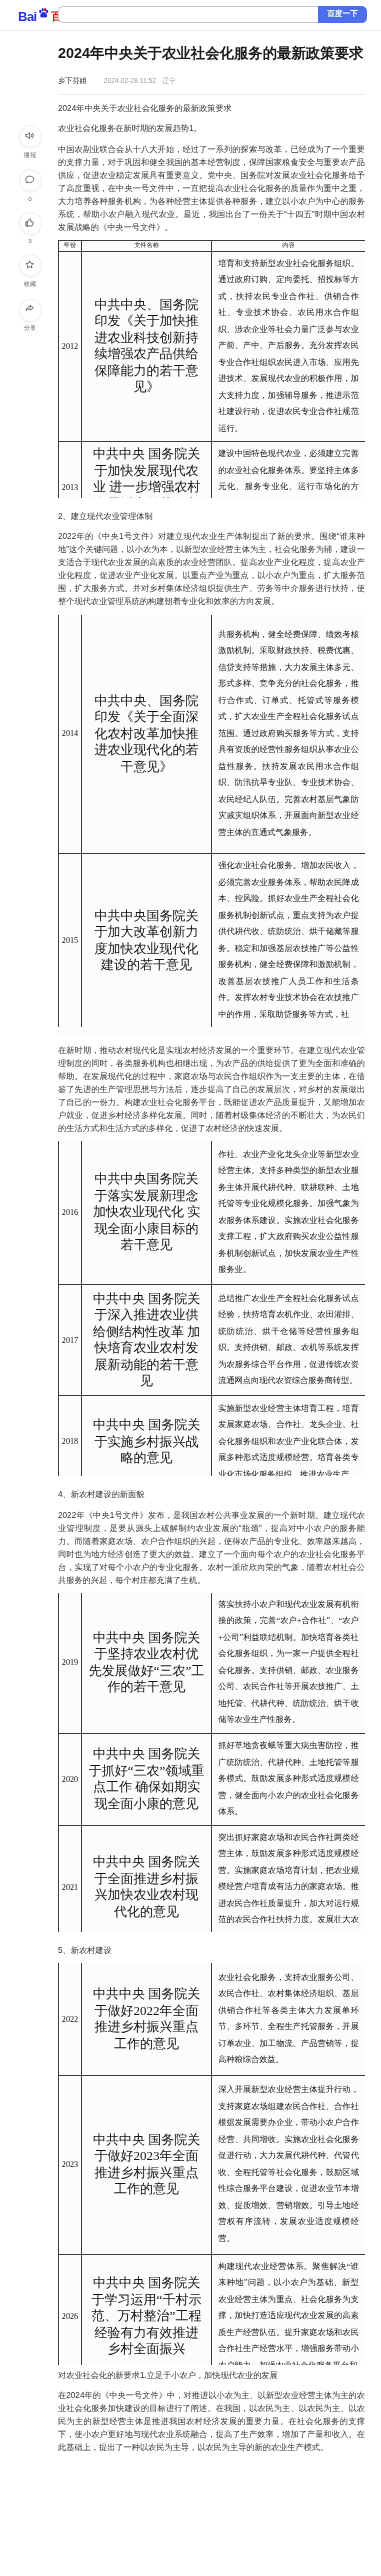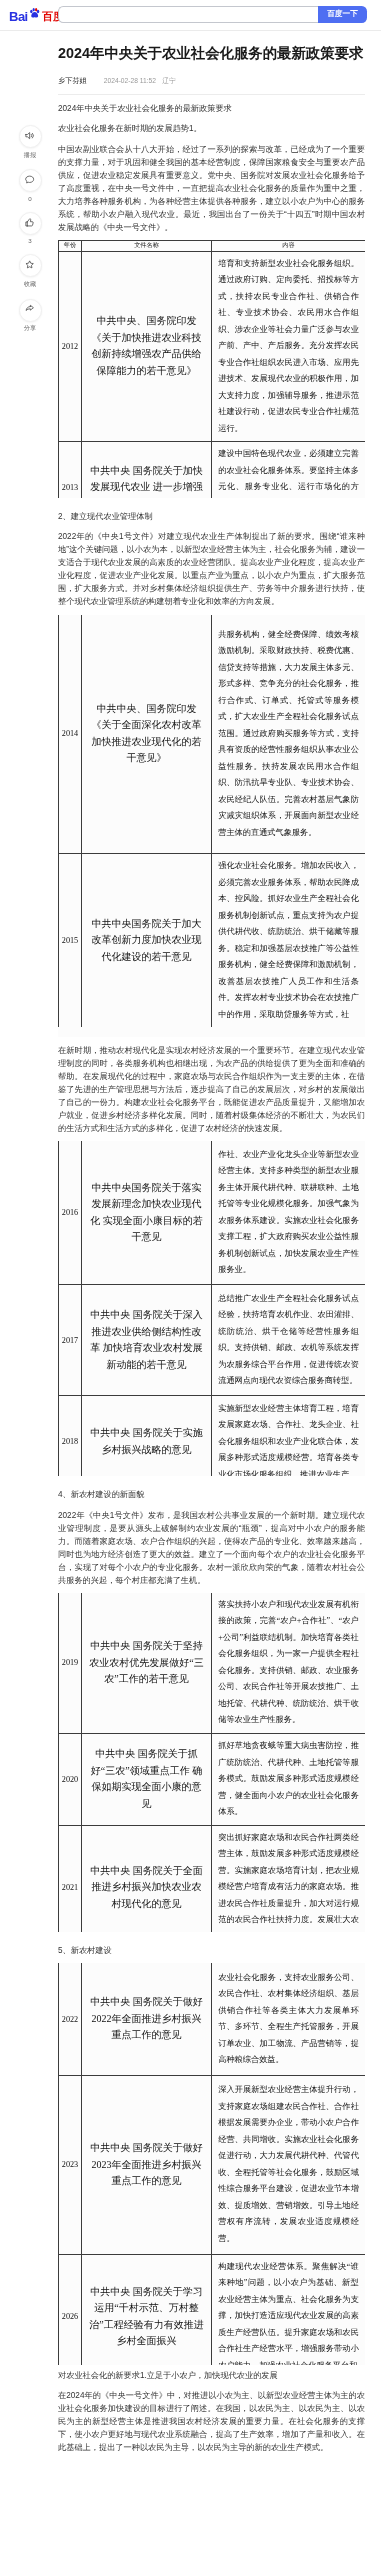--- a/index.html
+++ b/index.html
@@ -2,21 +2,21 @@
 <html style="font-size:8.2px"><head>
 <meta charset="utf-8">
 <style>
   * { margin:0; padding:0; box-sizing:border-box; }
   html,body { background:#fff; }
   body { font-family:"Liberation Sans", sans-serif; color:#333; }
   #page { position:relative; width:381px; height:3500px; margin:0 auto; background:#fff; overflow:hidden; }
 
   
   .header { position:absolute; top:0; left:0; width:381px; height:31px; background:#fff; border-bottom:0.5px solid #ebebeb; }
-  .logo { position:absolute; left:9px; top:7.2px; display:flex; align-items:center; }
+  .logo { position:absolute; left:18px; top:7.2px; display:flex; align-items:center; }
   .logo-bai { font-size:13px; font-weight:bold; color:#2932E1; letter-spacing:-0.5px; }
   .logo-paw { margin:0 0.5px 4.1px 0.5px; }
   .logo-cn { font-size:10.8px; font-weight:bold; color:#E10602; }
   .search-wrap { position:absolute; left:58px; top:5.7px; display:flex; }
   .search-input { width:260px; height:17.5px; border:0.5px solid #c4c7ce; border-right:none; border-radius:5.2px 0 0 5.2px; padding:0 7.2px; font-size:7.2px; color:#333; outline:none; }
   .search-btn { width:49px; height:17.5px; background:#4e6ef2; color:#fff; font-size:7.7px; border:none; border-radius:0 5.2px 5.2px 0; cursor:pointer;font-weight:bold; }
 
   
   .side { position:absolute; left:18.5px; top:125px; width:23px; }
   .side-item { margin-bottom:9.8px; text-align:center; }
@@ -39,21 +39,21 @@
   .ptable table { width:100%; border-collapse:collapse; table-layout:fixed; }
   .ptable td, .ptable th { border-left:0.5px solid #3c3c3c; border-right:0.5px solid #3c3c3c; vertical-align:middle; }
   .ptable tr { border-top:0.5px solid #3c3c3c; }
   .ptable tr:first-child { border-top:none; }
   .ptable.with-top tr:first-child { border-top:0.5px solid #3c3c3c; }
   .col-year { width:23px; }
   .col-name { width:130px; }
   .col-cont { width:154px; }
   .ptable th { font-size:6.2px; font-weight:normal; height:10.8px; text-align:center; border-bottom:1px solid #3c3c3c; }
   .cell-year { text-align:center; font-size:8.2px; }
-  .cell-name { text-align:center; font-size:10px; line-height:16.5px; padding:4.1px 6.2px; }
+  .cell-name { text-align:center; font-size:13px; line-height:16.5px; padding:4.1px 6.2px; }
   .cell-cont { text-align:justify; font-size:8.2px; line-height:16.5px; padding:4.1px 6.2px; }
 </style>
 </head>
 <body>
 
 <div id="page">
 
   <div class="header">
     <div class="logo">
       <span class="logo-bai">Bai</span>

